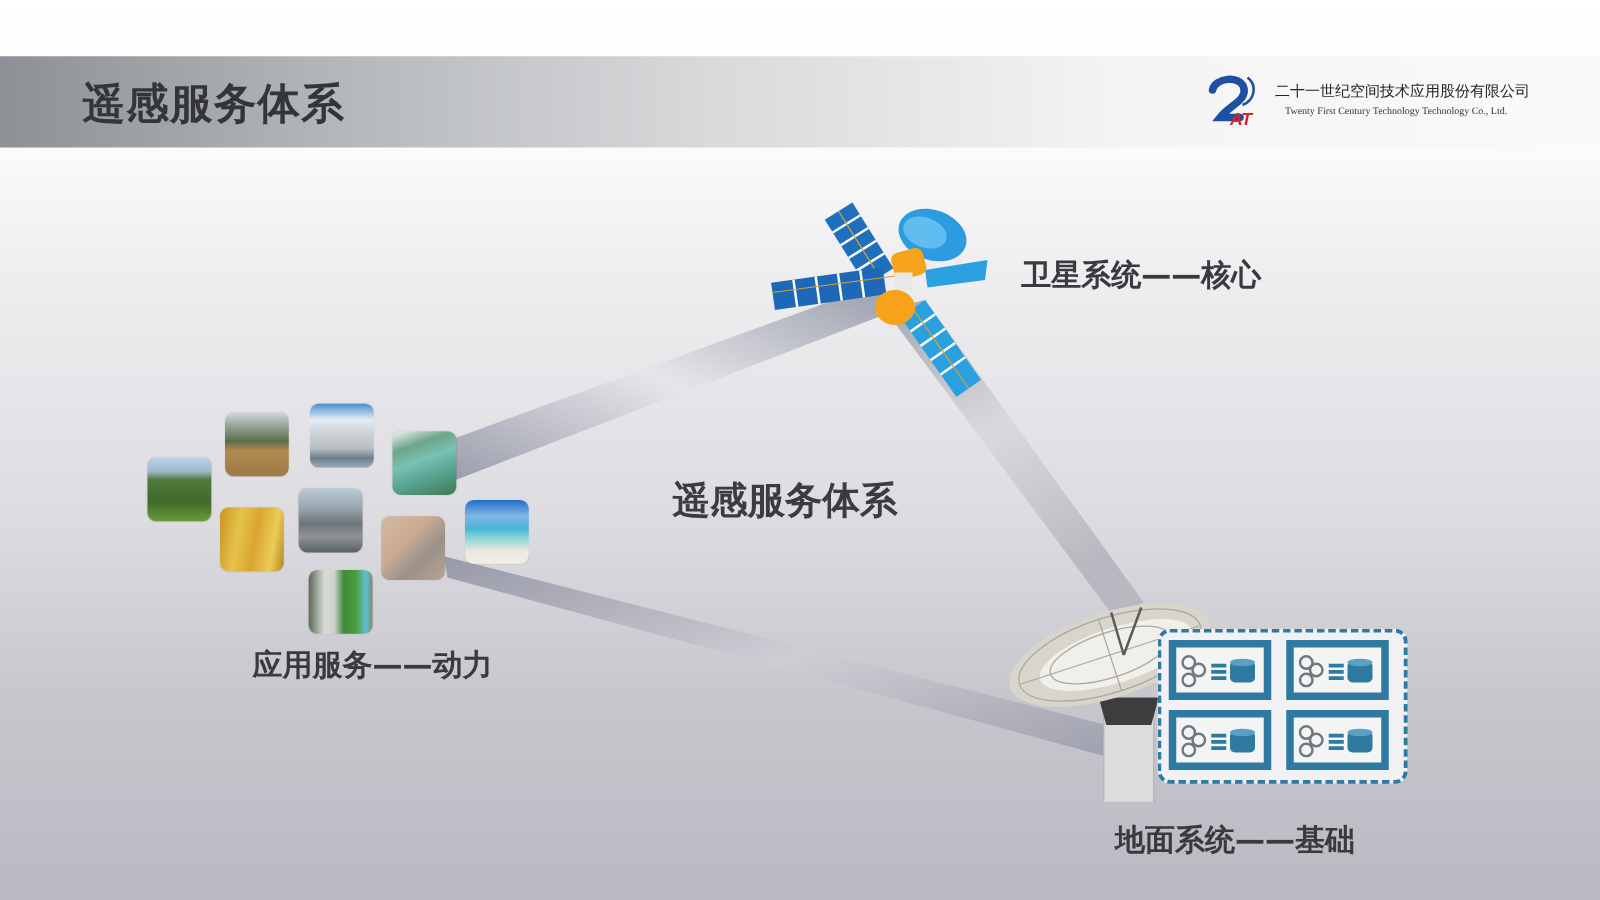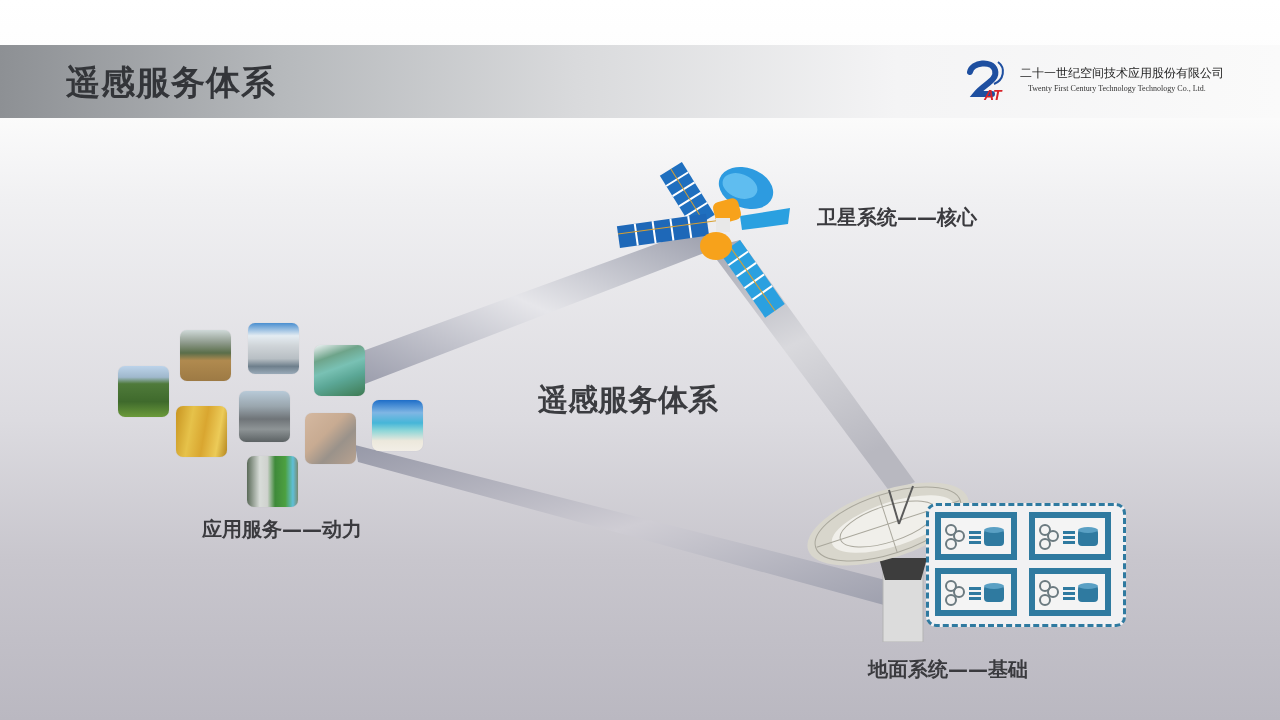--- a/index.html
+++ b/index.html
@@ -20,21 +20,21 @@
   .logo { position: absolute; left: 962px; top: 58px; width: 50px; height: 44px; }
   .company-cn {
     position: absolute; left: 1020px; top: 65px; font-size: 12px; color: #222; letter-spacing: 0px;
   }
   .company-en {
     position: absolute; left: 1028px; top: 84px; font-size: 8px; color: #333;
     font-family: "Liberation Serif", "DejaVu Serif", serif;
   }
   svg.beams { position: absolute; left: 0; top: 0; width: 1280px; height: 720px; }
   .label {
-    position: absolute; font-size: 20px; font-weight: bold; color: #3a3a3e; white-space: nowrap;
+    position: absolute; font-size: 24px; font-weight: bold; color: #3a3a3e; white-space: nowrap;
   }
   .center-label {
     position: absolute; left: 538px; top: 380px; font-size: 30px; font-weight: bold; color: #3b3c40;
   }
   .tile {
     position: absolute; width: 51px; height: 51px; border-radius: 7px; overflow: hidden;
     box-shadow: 0 0 1px rgba(0,0,0,0.15);
   }
   .ground-panel {
     position: absolute; left: 926px; top: 503px; width: 200px; height: 124px;
@@ -197,13 +197,13 @@
       <circle cx="14" cy="12" r="5" fill="none" stroke="#6b7a80" stroke-width="2"></circle>
       <circle cx="6" cy="20" r="5" fill="none" stroke="#6b7a80" stroke-width="2"></circle>
       <rect x="24" y="7" width="12" height="3" fill="#2f7aa0"></rect>
       <rect x="24" y="12" width="12" height="3" fill="#2f7aa0"></rect>
       <rect x="24" y="17" width="12" height="3" fill="#2f7aa0"></rect>
       <rect x="39" y="5" width="20" height="17" rx="4" fill="#2f7aa0"></rect>
       <ellipse cx="49" cy="6" rx="10" ry="3" fill="#5aa0c4"></ellipse>
     </svg>
   </div>
 </div>
-<div class="label" style="left:868px;top:656px;">地面系统——基础</div>
+<div class="label" style="left:892px;top:656px;">地面系统——基础</div>
 
 </body></html>

